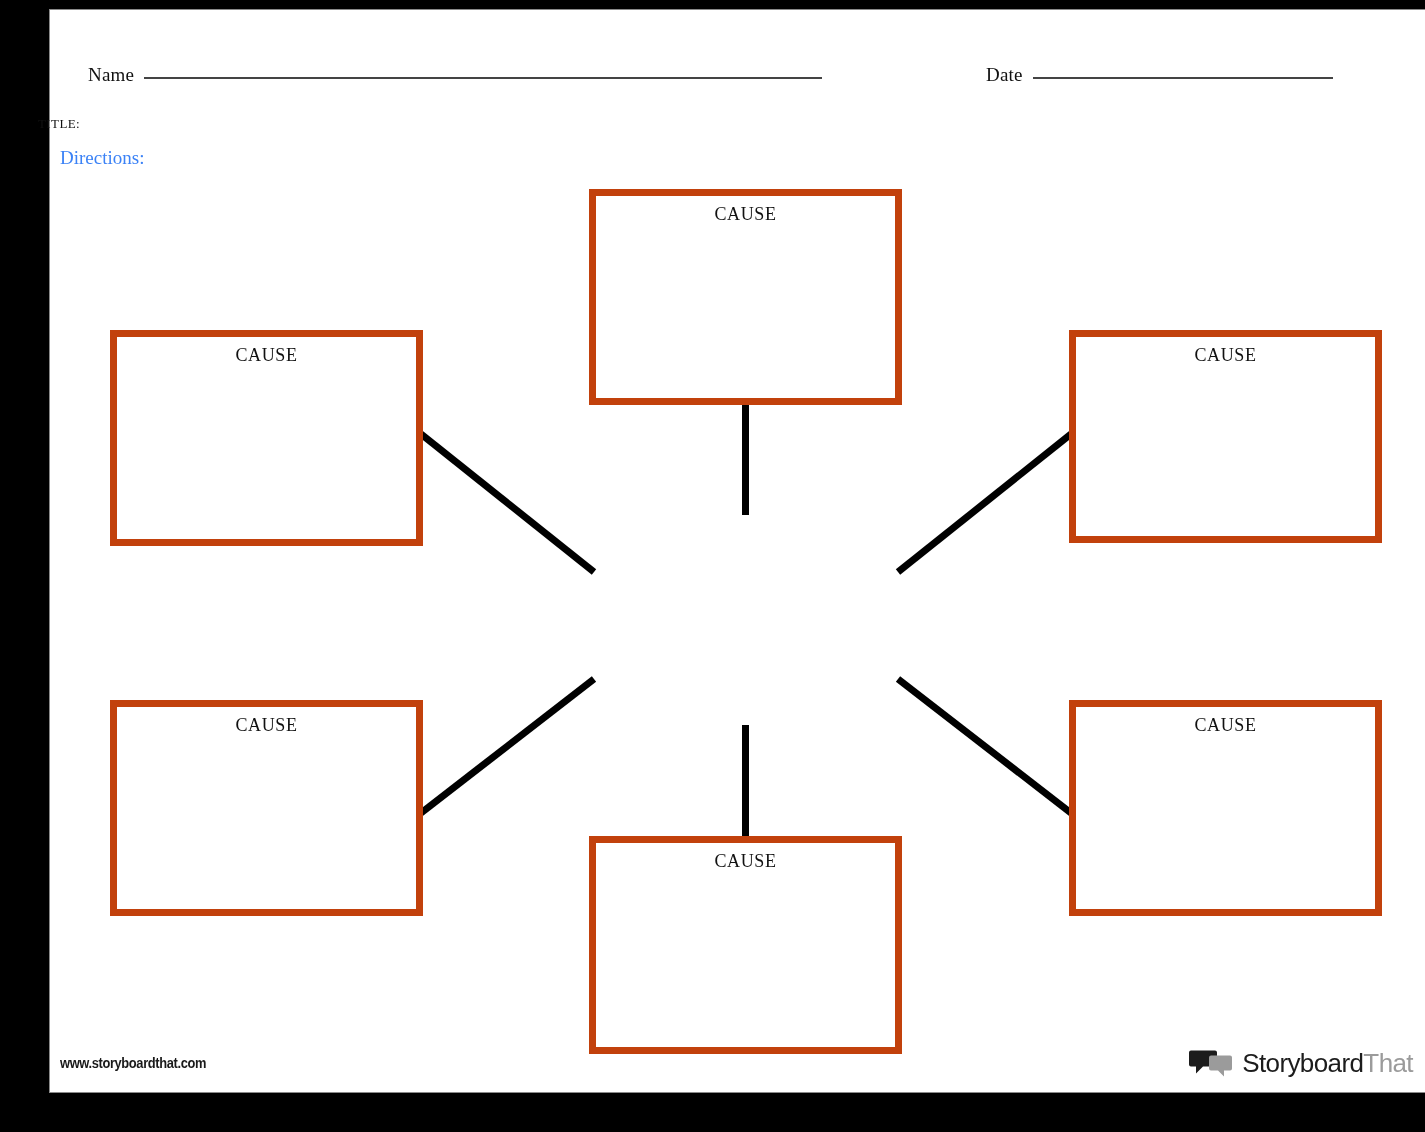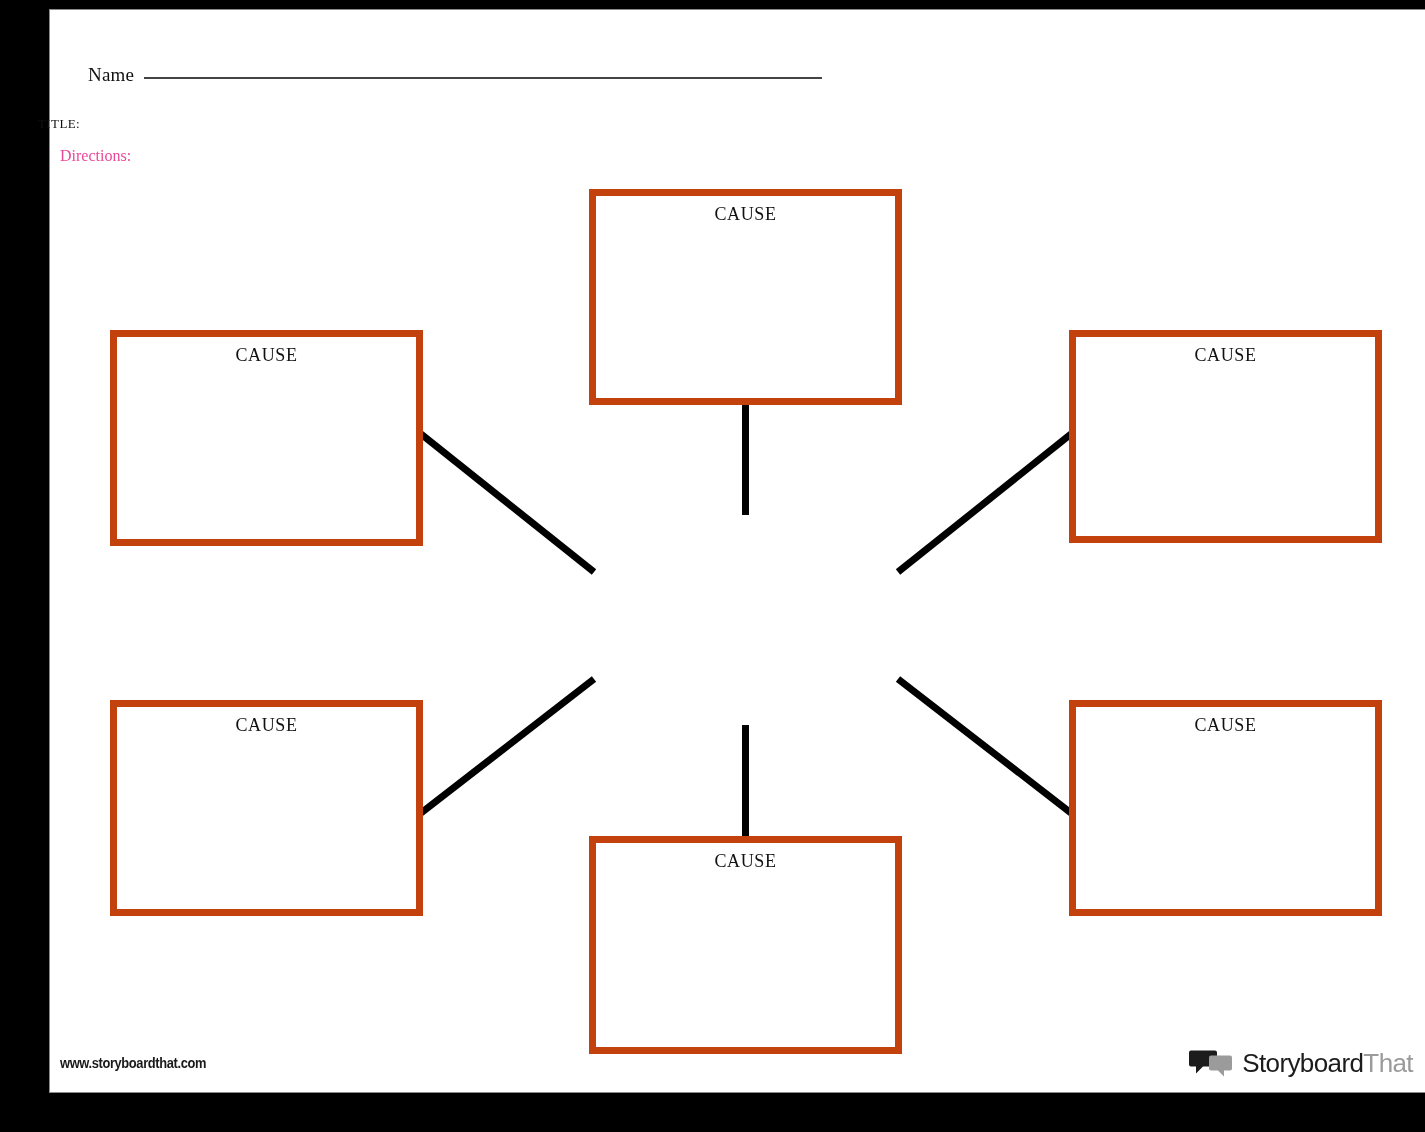--- a/index.html
+++ b/index.html
@@ -66,22 +66,22 @@
     font-size: 13px;
     color: #111111;
     letter-spacing: .4px;
   }
   .title-line .shift { position: relative; left: -12px; }
 
   .directions {
     position: absolute;
     left: 10px;
     top: 137px;
-    font-size: 16px;
-    color: #ec4899;
+    font-size: 19px;
+    color: #3b82f6;
   }
 
   
   .diagram {
     position: absolute;
     left: -22px;
     top: -10px;
     width: 1425px;
     height: 1132px;
     pointer-events: none;
@@ -159,20 +159,24 @@
 <body>
 
 <div class="page">
   <div class="sheet">
 
     <div class="field-row name-row">
       <span class="field-label">Name</span>
       <span class="field-rule name-rule"></span>
     </div>
 
+    <div class="field-row date-row">
+      <span class="field-label">Date</span>
+      <span class="field-rule date-rule"></span>
+    </div>
 
     <div class="title-line">
       <span class="shift">TITLE:</span>
     </div>
 
     <div class="directions">Directions:</div>
 
     <div class="diagram">
 
       <svg class="connectors" viewBox="0 0 1425 1132" width="1425" height="1132" aria-hidden="true">

